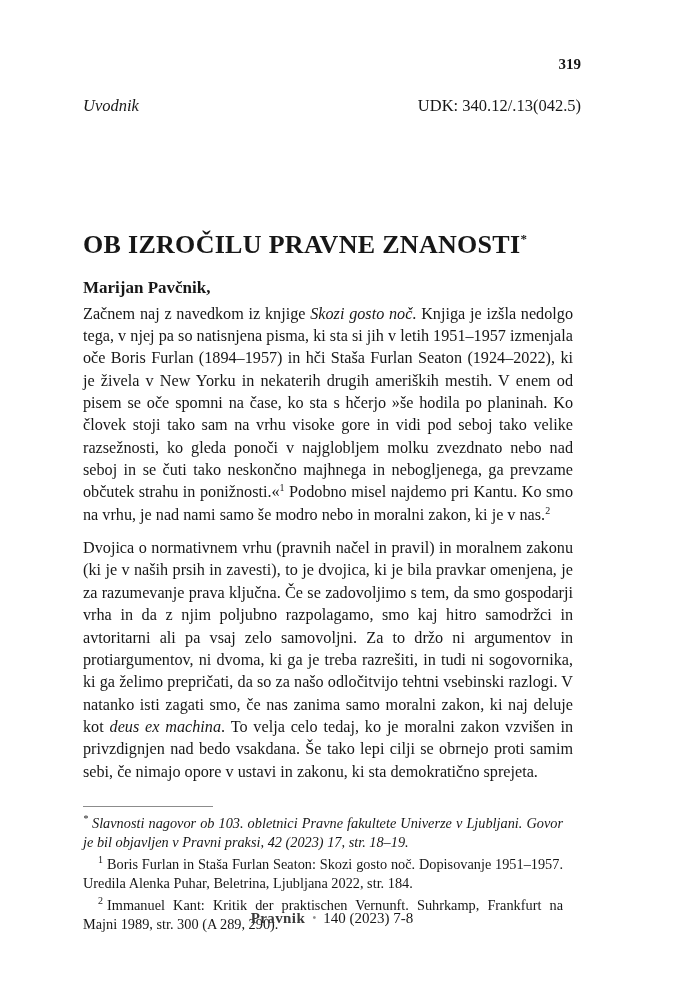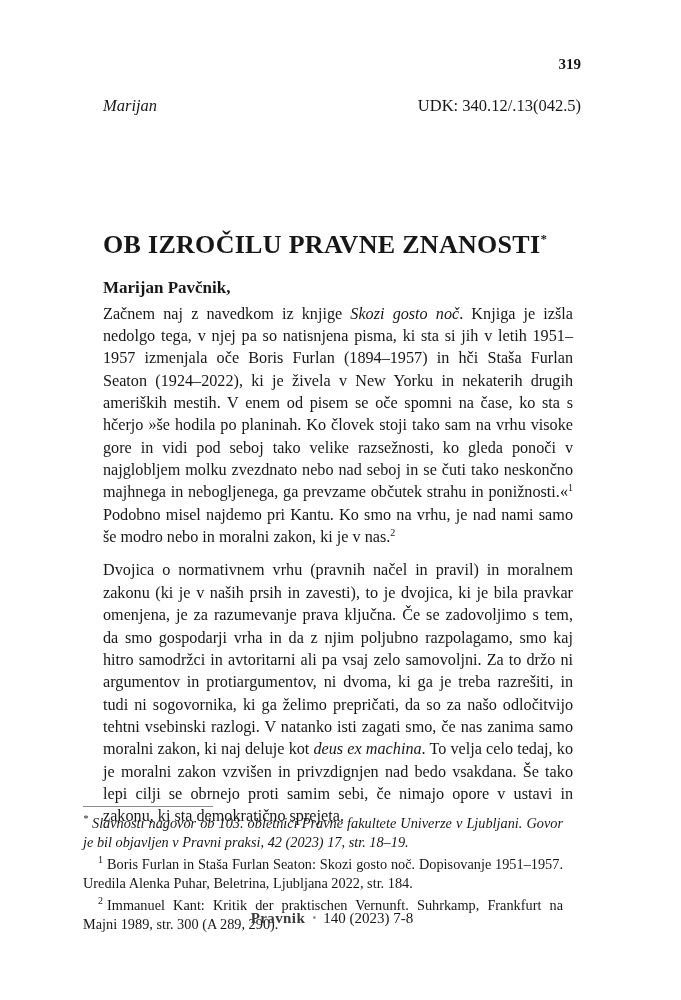--- a/index.html
+++ b/index.html
@@ -6,21 +6,20 @@
 
   .page {
     position: relative;
     width: 664px;
     height: 1000px;
     background: #ffffff;
     color: #171717;
     font-family: "Liberation Serif", serif;
     overflow: hidden;
     box-sizing: border-box;
-    padding-left: 20px;
   }
 
   .content { padding: 0 83px; }
 
   .page-number {
     padding-top: 56px;
     text-align: right;
     font-weight: 700;
     font-size: 15px;
     line-height: 16px;
@@ -104,21 +103,21 @@
 </style>
 </head>
 <body>
 
 <div class="page">
   <div class="content">
 
     <div class="page-number">319</div>
 
     <div class="header-row">
-      <span class="kicker">Marijan</span>
+      <span class="kicker">Uvodnik</span>
       <span>UDK: 340.12/.13(042.5)</span>
     </div>
 
     <h1 class="article-title"><span>OB IZROČILU PRAVNE ZNANOSTI</span><sup>*</sup></h1>
 
     <div class="author-name">Marijan Pavčnik,</div>
 
     <div>
       <p class="body-para"><span>Začnem naj z navedkom iz knjige </span><span class="it">Skozi gosto noč</span><span>. Knjiga je izšla nedolgo tega, v njej pa so natisnjena pisma, ki sta si jih v letih 1951–1957 izmenjala oče Boris Furlan (1894–1957) in hči Staša Furlan Seaton (1924–2022), ki je živela v New Yorku in nekaterih drugih ameriških mestih. V enem od pisem se oče spomni na čase, ko sta s hčerjo »še hodila po planinah. Ko človek stoji tako sam na vrhu visoke gore in vidi pod seboj tako velike razsežnosti, ko gleda ponoči v najglobljem molku zvezdnato nebo nad seboj in se čuti tako neskončno majhnega in nebogljenega, ga prevzame občutek strahu in ponižnosti.«</span><sup>1</sup><span> Podobno misel najdemo pri Kantu. Ko smo na vrhu, je nad nami samo še modro nebo in moralni zakon, ki je v nas.</span><sup>2</sup></p>
       <p class="body-para"><span>Dvojica o normativnem vrhu (pravnih načel in pravil) in moralnem zakonu (ki je v naših prsih in zavesti), to je dvojica, ki je bila pravkar omenjena, je za razumevanje prava ključna. Če se zadovoljimo s tem, da smo gospodarji vrha in da z njim poljubno razpolagamo, smo kaj hitro samodržci in avtoritarni ali pa vsaj zelo samovoljni. Za to držo ni argumentov in protiargumentov, ni dvoma, ki ga je treba razrešiti, in tudi ni sogovornika, ki ga želimo prepričati, da so za našo odločitvijo tehtni vsebinski razlogi. V natanko isti zagati smo, če nas zanima samo moralni zakon, ki naj deluje kot </span><span class="it">deus ex machina</span><span>. To velja celo tedaj, ko je moralni zakon vzvišen in privzdignjen nad bedo vsakdana. Še tako lepi cilji se obrnejo proti samim sebi, če nimajo opore v ustavi in zakonu, ki sta demokratično sprejeta.</span></p>

